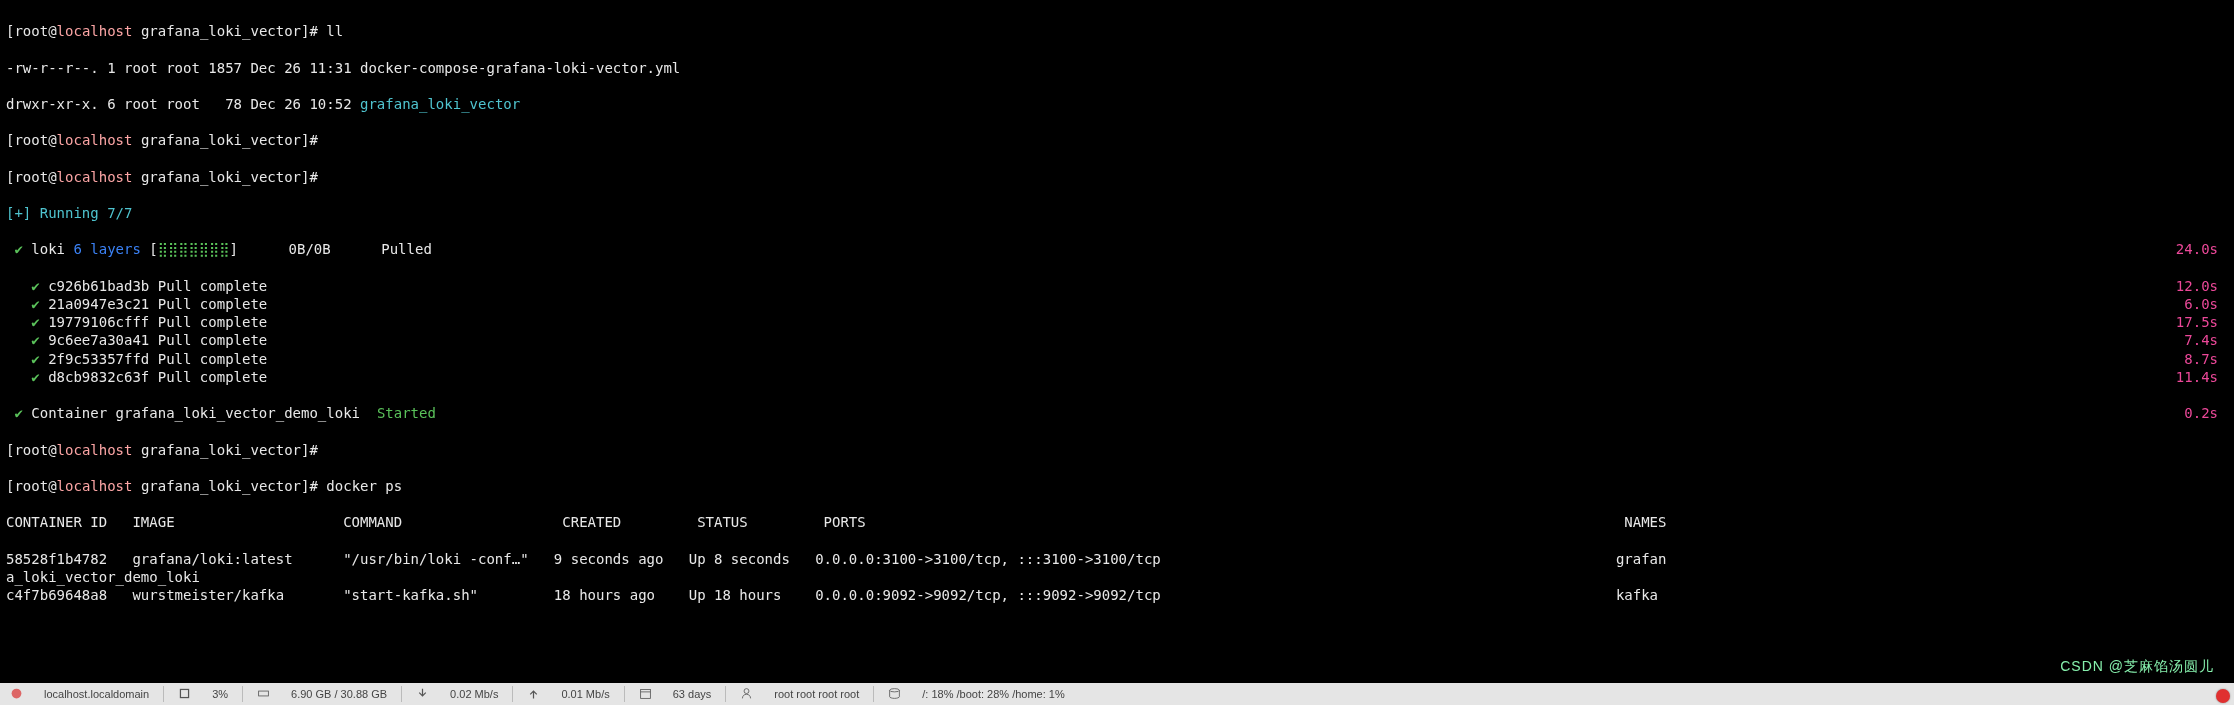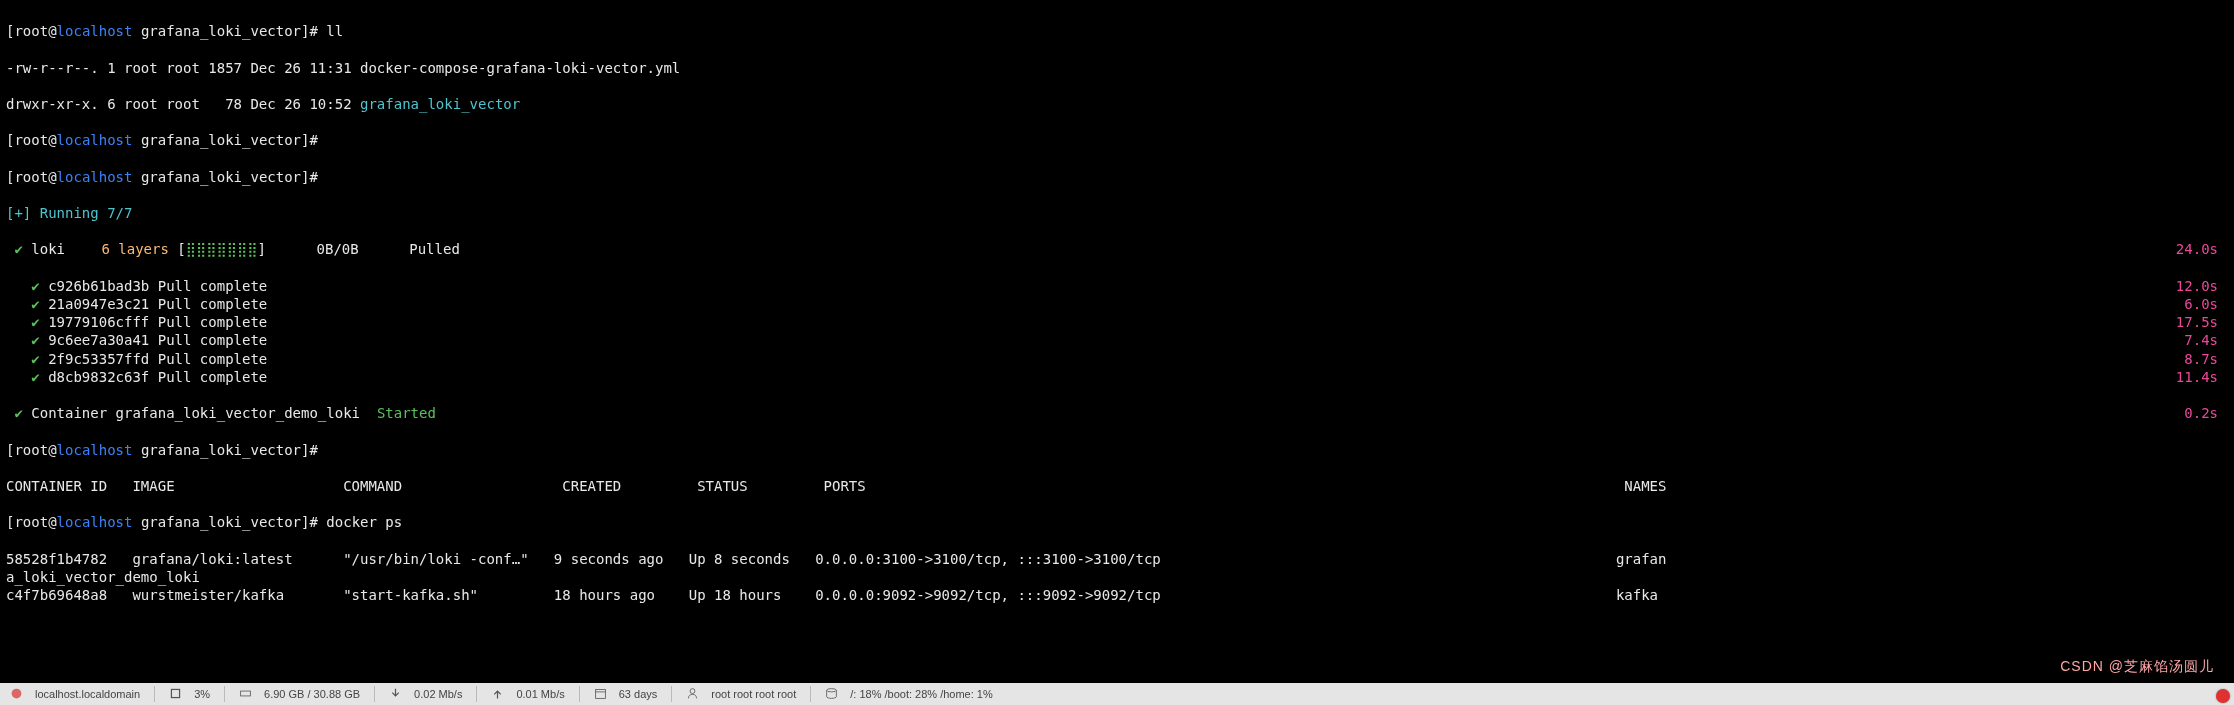--- a/index.html
+++ b/index.html
@@ -13,52 +13,52 @@
     height: 705px;
     overflow: hidden;
     position: relative;
   }
   .terminal {
     padding: 4px 6px;
     white-space: pre;
   }
   .line { white-space: pre; }
   .white { color: #e8e8e8; }
-  .magenta { color: #3b82f6; }
+  .magenta { color: #fca5a5; }
   .cyan { color: #4fc4cf; }
   .green { color: #5ac25a; }
-  .yellow { color: #fdba74; margin-left: 28px; }
+  .yellow { color: #3b82f6; }
   .right-time { position: absolute; right: 10px; color: #ec4899; }
   .status-row { position: relative; }
   .watermark {
     position: absolute;
     right: 20px;
     bottom: 30px;
-    color: #fca5a5;
+    color: #86efac;
     font-size: 14px;
     font-family: sans-serif;
     letter-spacing: 1px;
   }
   
   .status-bar {
     position: absolute;
     bottom: 0;
     left: 0;
     right: 0;
     height: 22px;
     background: #e5e5e5;
     display: flex;
     align-items: center;
     font-family: sans-serif;
     font-size: 11px;
     color: #444;
     padding: 0 4px;
     gap: 8px;
   }
-  .sb-item { display: flex; align-items: center; gap: 12px; padding: 0 6px; }
+  .sb-item { display: flex; align-items: center; gap: 21px; padding: 0 6px; }
   .sb-sep { width: 1px; height: 16px; background: #bbb; }
   .sb-icon { width: 13px; height: 13px; display: inline-flex; align-items: center; justify-content: center; }
   .sb-icon svg { width: 13px; height: 13px; }
   .red-dot {
     position: absolute;
     right: 4px;
     bottom: 2px;
     width: 14px;
     height: 14px;
     background: #e03030;
@@ -73,22 +73,22 @@
 <div class="line"><span class="white">[</span><span class="white">root</span><span class="white">@</span><span class="magenta">localhost</span><span class="white"> </span><span class="white">grafana_loki_vector</span><span class="white">]# </span><span class="white">ll</span></div>
 <div class="line white">-rw-r--r--. 1 root root 1857 Dec 26 11:31 docker-compose-grafana-loki-vector.yml</div>
 <div class="line"><span class="white">drwxr-xr-x. 6 root root   78 Dec 26 10:52 </span><span class="cyan">grafana_loki_vector</span></div>
 <div class="line"><span class="white">[</span><span class="white">root</span><span class="white">@</span><span class="magenta">localhost</span><span class="white"> </span><span class="white">grafana_loki_vector</span><span class="white">]# </span></div>
 <div class="line"><span class="white">[</span><span class="white">root</span><span class="white">@</span><span class="magenta">localhost</span><span class="white"> </span><span class="white">grafana_loki_vector</span><span class="white">]# </span></div>
 <div class="line cyan">[+] Running 7/7</div>
 <div class="line status-row"><span class="green"> ✔ </span><span class="white">loki </span><span class="yellow">6 layers </span><span class="white">[</span><span class="green">⣿⣿⣿⣿⣿⣿⣿</span><span class="white">]      0B/0B      Pulled </span><span class="right-time">24.0s</span></div>
 <div id="pulls"><div class="line status-row"><span class="green">   ✔ </span><span class="white">c926b61bad3b Pull complete </span><span class="right-time">12.0s</span></div><div class="line status-row"><span class="green">   ✔ </span><span class="white">21a0947e3c21 Pull complete </span><span class="right-time">6.0s</span></div><div class="line status-row"><span class="green">   ✔ </span><span class="white">19779106cfff Pull complete </span><span class="right-time">17.5s</span></div><div class="line status-row"><span class="green">   ✔ </span><span class="white">9c6ee7a30a41 Pull complete </span><span class="right-time">7.4s</span></div><div class="line status-row"><span class="green">   ✔ </span><span class="white">2f9c53357ffd Pull complete </span><span class="right-time">8.7s</span></div><div class="line status-row"><span class="green">   ✔ </span><span class="white">d8cb9832c63f Pull complete </span><span class="right-time">11.4s</span></div></div>
 <div class="line status-row"><span class="green"> ✔ </span><span class="white">Container grafana_loki_vector_demo_loki  </span><span class="green">Started</span><span class="right-time">0.2s</span></div>
 <div class="line"><span class="white">[</span><span class="white">root</span><span class="white">@</span><span class="magenta">localhost</span><span class="white"> </span><span class="white">grafana_loki_vector</span><span class="white">]# </span></div>
+<div class="line"><span class="white">[</span><span class="white">root</span><span class="white">@</span><span class="magenta">localhost</span><span class="white"> </span><span class="white">grafana_loki_vector</span><span class="white">]# </span><span class="white">docker ps</span></div>
 <div class="line white">CONTAINER ID   IMAGE                    COMMAND                   CREATED         STATUS         PORTS                                                                                          NAMES</div>
-<div class="line"><span class="white">[</span><span class="white">root</span><span class="white">@</span><span class="magenta">localhost</span><span class="white"> </span><span class="white">grafana_loki_vector</span><span class="white">]# </span><span class="white">docker ps</span></div>
 <div id="ps-rows"><div class="line white">58528f1b4782   grafana/loki:latest      "/usr/bin/loki -conf…"   9 seconds ago   Up 8 seconds   0.0.0.0:3100-&gt;3100/tcp, :::3100-&gt;3100/tcp                                                      grafan</div><div class="line white">a_loki_vector_demo_loki</div><div class="line white">c4f7b69648a8   wurstmeister/kafka       "start-kafka.sh"         18 hours ago    Up 18 hours    0.0.0.0:9092-&gt;9092/tcp, :::9092-&gt;9092/tcp                                                      kafka</div></div>
 
 </div>
 
 <div class="watermark">CSDN @芝麻馅汤圆儿</div>
 
 <div class="status-bar">
   <div class="sb-item">
     <span class="sb-icon">
         <svg viewBox="0 0 16 16">

